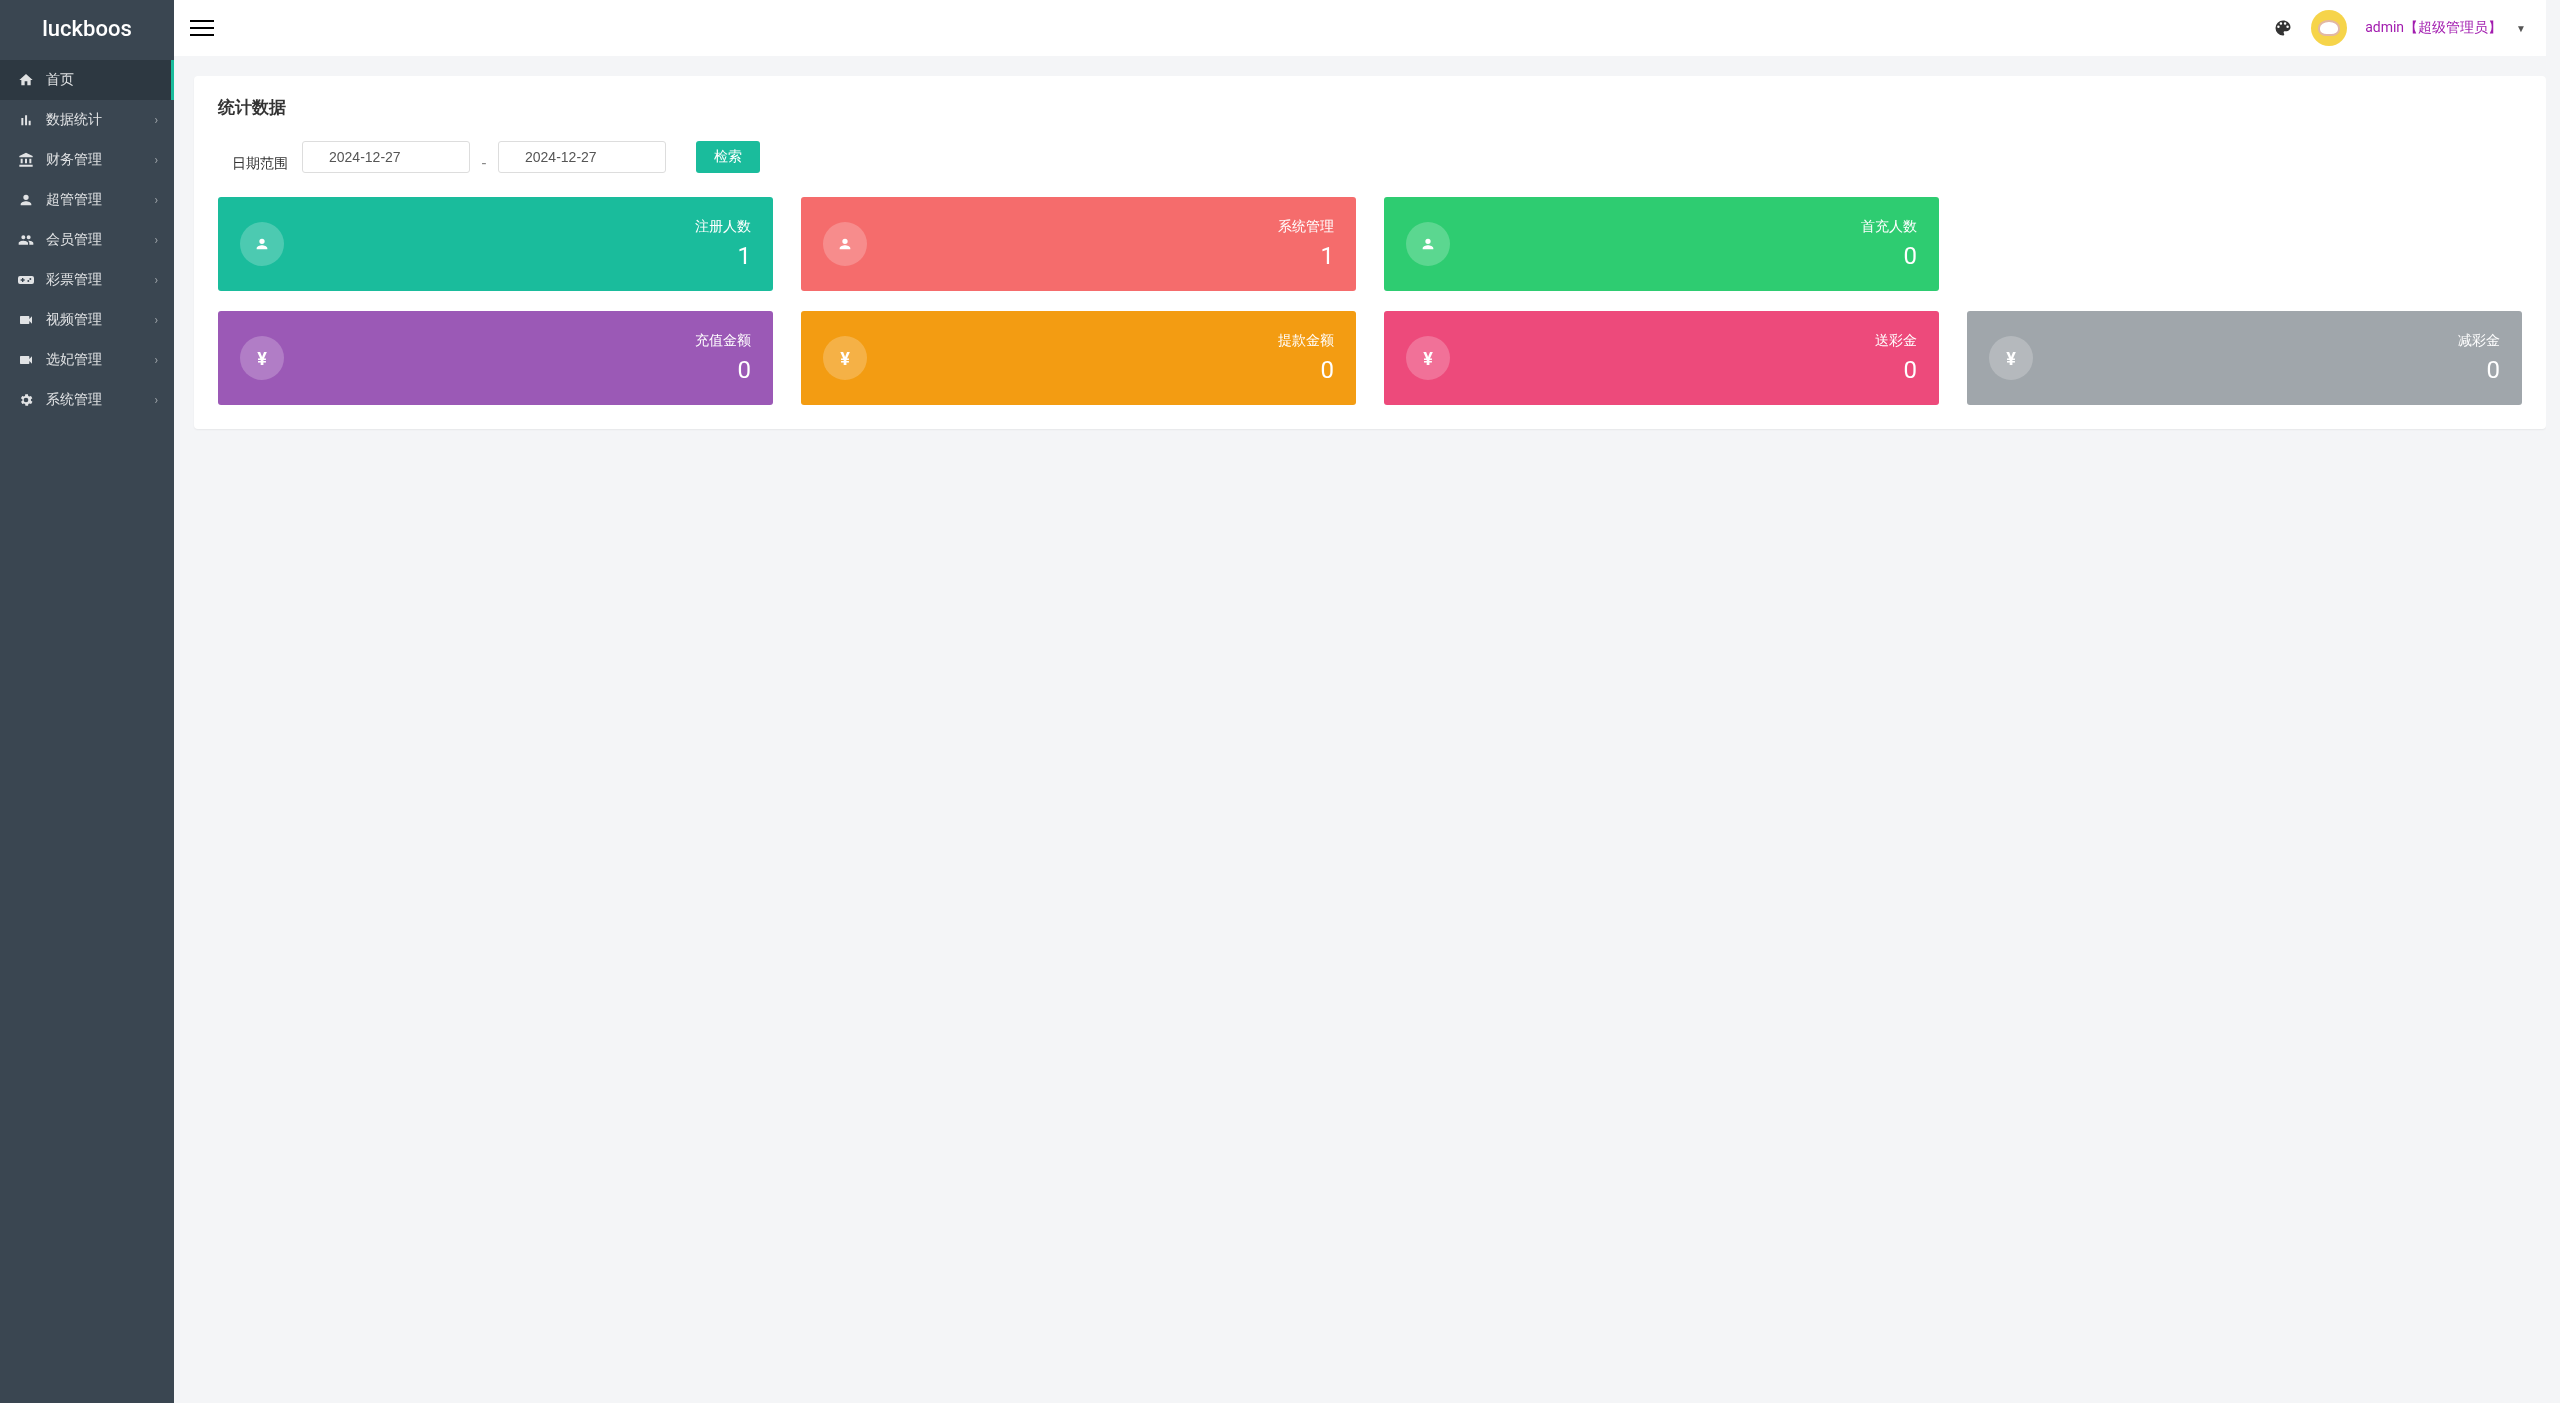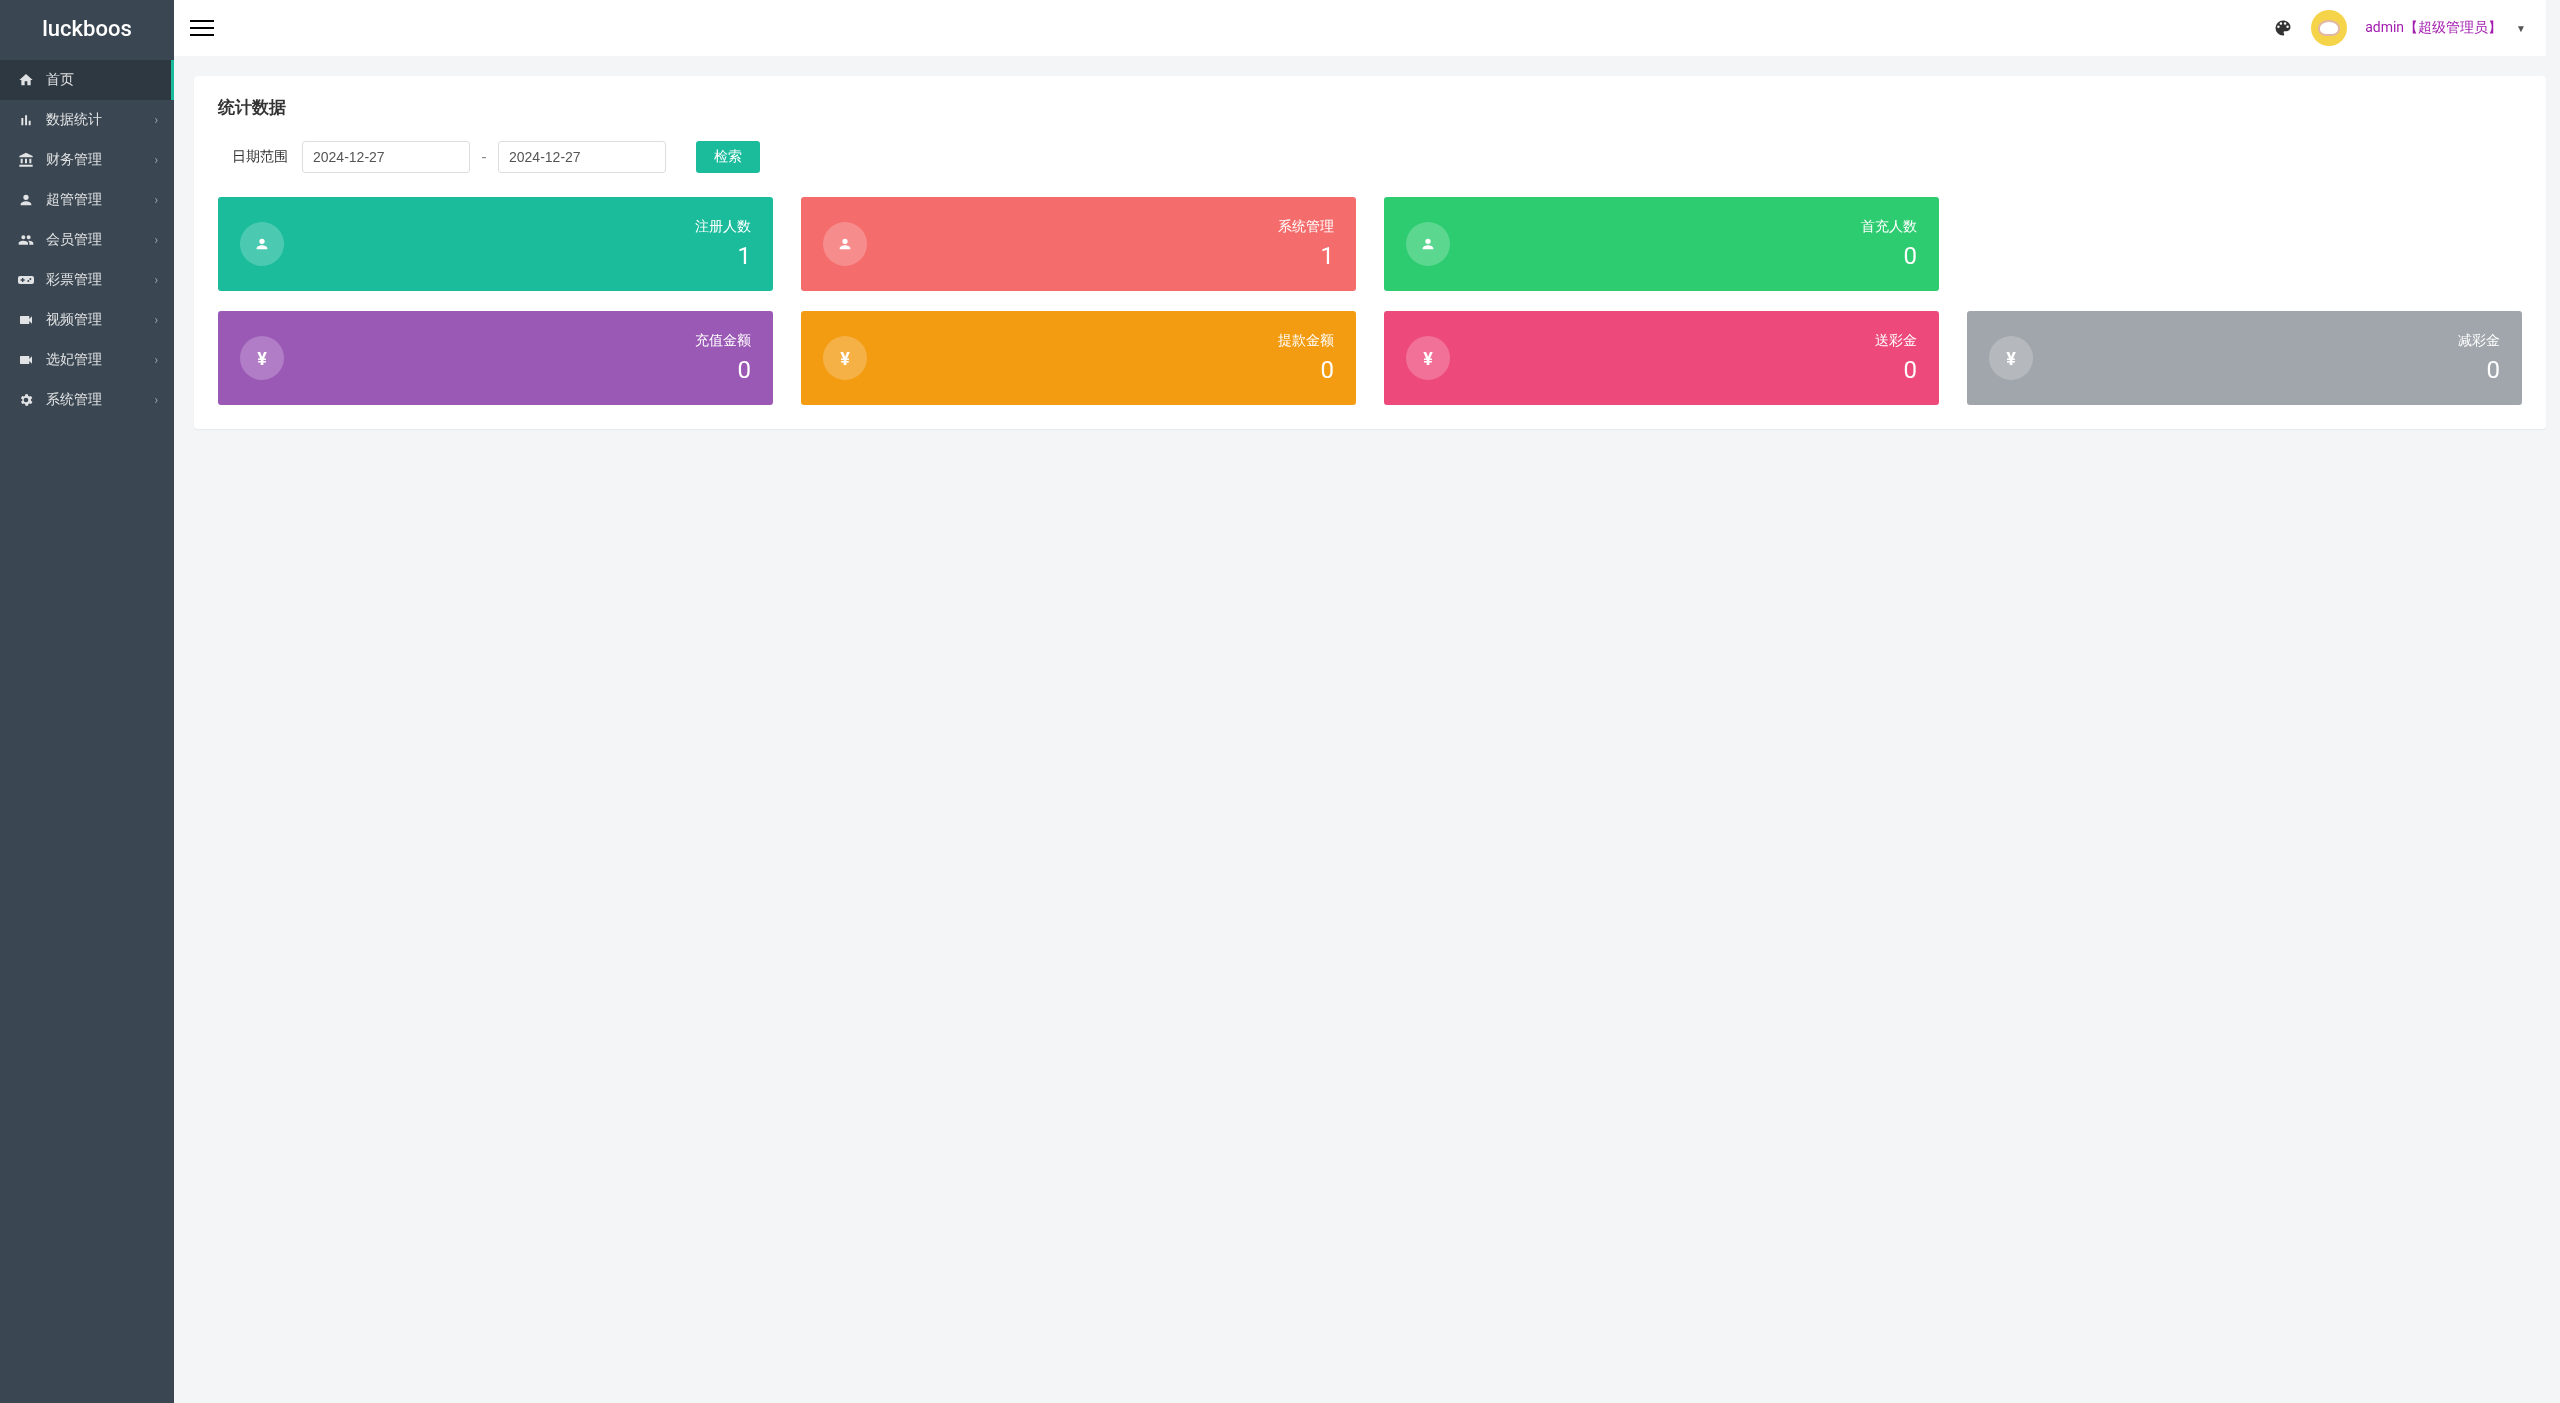--- a/index.html
+++ b/index.html
@@ -29,23 +29,23 @@
     .avatar { width: 36px; height: 36px; border-radius: 50%; background: #f6d44a; display: flex; align-items: center; justify-content: center; overflow: hidden; }
     .avatar-face { width: 22px; height: 16px; background: #fff; border: 2px solid #e2b8a4; border-radius: 50% 50% 40% 40%; position: relative; }
     .user-label { font-size: 14px; color: #a21caf; }
     .user-chev { font-size: 10px; color: #555; margin-left: -4px; }
 
     
     .content { flex: 1; overflow-y: auto; padding: 20px 0 20px 20px; }
     .panel { background: #fff; border-radius: 4px; box-shadow: 0 1px 2px rgba(0,0,0,0.06); padding: 20px 24px 24px; }
     .panel-title { font-size: 17px; font-weight: 700; color: #333; margin-bottom: 22px; }
 
-    .filter-row { display: flex; align-items: center; gap: 0; margin-bottom: 24px; }
+    .filter-row { display: flex; align-items: flex-end; gap: 0; margin-bottom: 24px; }
     .filter-label { font-size: 14px; color: #333; padding: 0 14px; }
-    .date-input { width: 168px; height: 32px; border: 1px solid #ddd; border-radius: 3px; padding: 0 10px; font-size: 14px; color: #555; background: #fff; }
+    .date-input { width: 168px; height: 32px; border: 1px solid #ddd; border-radius: 3px; padding: 0 26px; font-size: 14px; color: #555; background: #fff; }
     .date-sep { width: 28px; text-align: center; color: #888; }
     .search-btn { height: 32px; padding: 0 18px; background: #1abc9c; color: #fff; border: none; border-radius: 3px; font-size: 14px; cursor: pointer; margin-left: 30px; }
     .stat-card { border-radius: 3px; padding: 20px 22px; display: flex; align-items: center; color: #fff; min-height: 94px; }
     .stat-icon { width: 44px; height: 44px; border-radius: 50%; background: rgba(255,255,255,0.22); display: flex; align-items: center; justify-content: center; font-size: 18px; flex-shrink: 0; }
     .stat-body { margin-left: auto; text-align: right; }
     .stat-label { font-size: 14px; margin-bottom: 6px; }
     .stat-value { font-size: 24px; font-weight: 400; }
 
     .c-teal   { background: #1abc9c; }
     .c-red    { background: #f56c6c; }

